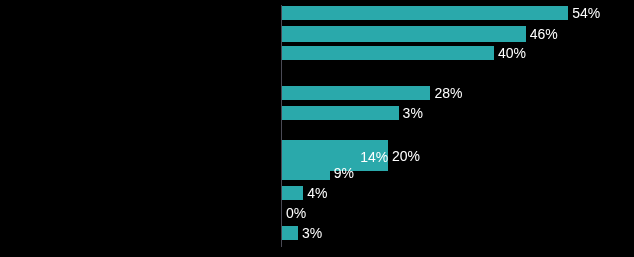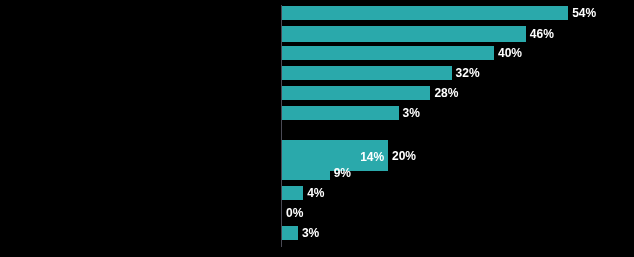--- a/index.html
+++ b/index.html
@@ -72,22 +72,22 @@
     top: 0;
     height: 100%;
     background: #2aa9ab;
   }
 
   .bar-value-label {
     position: absolute;
     top: 50%;
     transform: translateY(-50%);
     color: #ffffff;
-    font-size: 12px;
-    font-weight: bold;
+    font-size: 14px;
+    font-weight: normal;
     white-space: nowrap;
     line-height: 8px;
   }
 </style>
 </head>
 <body>
 
 <div id="chart-root">
 
   <div id="category-axis-area">
@@ -112,24 +112,20 @@
         <span class="bar-value-label" style="left: 290.2px; color: rgb(255, 255, 255);">54%</span>
       </div>
       <div class="bar-row" style="top: 26px; height: 16px; width: 243.8px;">
         <div class="bar" style="background: rgb(42, 169, 171); width: 243.8px;"></div>
         <span class="bar-value-label" style="left: 247.8px; color: rgb(255, 255, 255);">46%</span>
       </div>
       <div class="bar-row" style="top: 46px; height: 14px; width: 176px;">
         <div class="bar" style="background: rgb(42, 169, 171); width: 212px;"></div>
         <span class="bar-value-label" style="left: 216px; color: rgb(255, 255, 255);">40%</span>
       </div>
-      <div class="bar-row" style="top: 66px; height: 14px; width: 169.6px;">
-        <div class="bar" style="background: rgb(42, 169, 171); width: 169.6px;"></div>
-        <span class="bar-value-label" style="left: 173.6px; color: rgb(255, 255, 255);">32%</span>
-      </div>
       <div class="bar-row" style="top: 86px; height: 14px; width: 120px; text-align: right;">
         <div class="bar" style="background: rgb(42, 169, 171); width: 148.4px;"></div>
         <span class="bar-value-label" style="left: 152.4px; color: rgb(255, 255, 255);">28%</span>
       </div>
       <div class="bar-row" style="top: 106px; height: 14px; width: 116.6px;">
         <div class="bar" style="background: rgb(42, 169, 171); width: 116.6px;"></div>
         <span class="bar-value-label" style="left: 120.6px; color: rgb(255, 255, 255);">3%</span>
       </div>
       <div class="bar-row" style="top: 140px; height: 31px; width: 106px;">
         <div class="bar" style="background: rgb(42, 169, 171); width: 106px;"></div>

